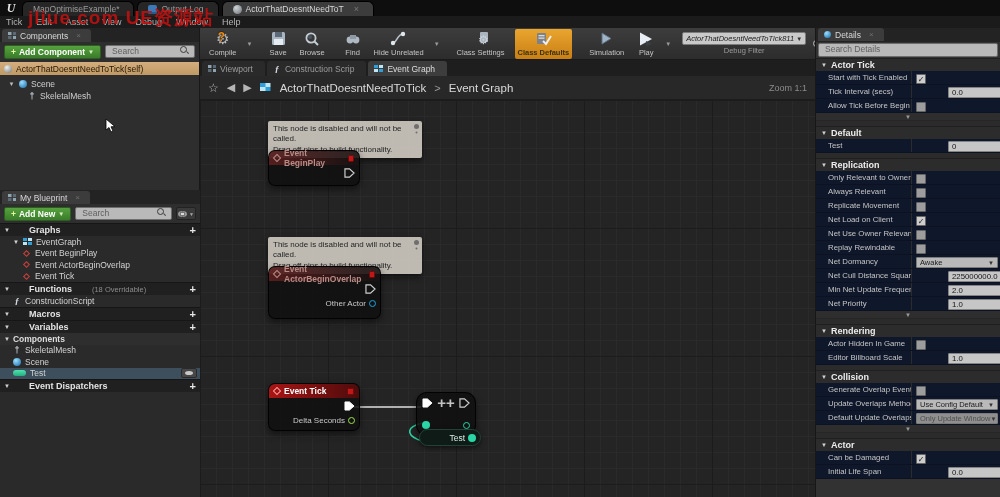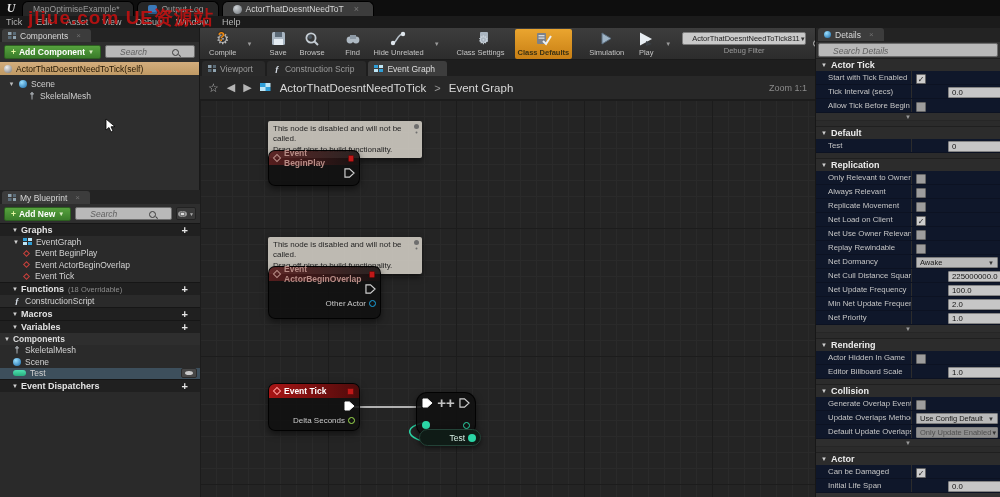--- a/index.html
+++ b/index.html
@@ -31,40 +31,40 @@
   .panel-tab .tab-x { color:#6f6f6f; margin-left:4px; font-size:8px; }
   .mini-grid { width:8px; height:7px; flex:none;
     background: linear-gradient(#8fa3b0,#8fa3b0) 0 0/3.5px 3px, linear-gradient(#5a6b77,#5a6b77) 4.5px 0/3.5px 3px,
                 linear-gradient(#5a6b77,#5a6b77) 0 4px/3.5px 3px, linear-gradient(#8fa3b0,#8fa3b0) 4.5px 4px/3.5px 3px;
     background-repeat:no-repeat; }
   .panel-toolrow { height:19px; display:flex; align-items:center; gap:4px; padding:0 4px; background:#2e2e2e; }
   .green-btn { height:14px; display:flex; align-items:center; gap:3px; padding:0 6px; border-radius:2px;
     background:linear-gradient(#56a23e,#3a7c2a); border:1px solid #2c5e20; color:#fff; font-size:8.5px; font-weight:bold; white-space:nowrap; }
   .green-btn .plus { color:#e6f7a2; font-weight:bold; }
   .green-btn .caret { font-size:6px; color:#d8ecc2; }
-  .searchbox { flex:1; height:13px; background:#b9b9b9; border:1px solid #6d6d6d; border-radius:2px; display:flex; align-items:flex-end; padding:0 14px; font-size:8.5px; color:#5f5f5f;font-style:italic; }
+  .searchbox { flex:1; height:13px; background:#b9b9b9; border:1px solid #6d6d6d; border-radius:2px; display:flex; align-items:flex-start; padding:0 6px; font-size:8.5px; color:#5f5f5f; }
   .searchbox .sp { flex:1; }
   .ic-search { width:8px; height:8px; position:relative; flex:none; }
   .ic-search::before { content:""; position:absolute; left:0; top:0; width:5px; height:5px; border:1.3px solid #3c3c3c; border-radius:50%; }
   .ic-search::after { content:""; position:absolute; left:5.5px; top:5.5px; width:3px; height:1.3px; background:#3c3c3c; transform:rotate(45deg); }
   .eye-btn { width:20px; height:13px; background:#3a3a3a; border:1px solid #222; border-radius:2px; display:flex; align-items:center; justify-content:center; gap:2px; }
   .ic-eye { width:9px; height:6px; border-radius:50%; background:radial-gradient(circle at 50% 50%, #ddd 0 1.4px, #777 1.5px 2.6px, transparent 2.7px), #9a9a9a; }
   .eye-btn .caret { font-size:5px; color:#aaa; }
 
   .comp-root-row { height:13px; margin-top:1px; background:linear-gradient(#d3ad7d,#c09a64); display:flex; align-items:center; gap:4px; padding:0 4px; font-size:8.5px; color:#241703; }
   .ic-sphere-gray { width:8px; height:8px; border-radius:50%; background:radial-gradient(circle at 35% 30%, #f0f0f0, #767676); flex:none; }
   .tree-row { height:12px; display:flex; align-items:center; gap:4px; font-size:8.5px; color:#cfcfcf; }
   .tree-caret { font-size:6px; color:#bbb; width:7px; text-align:center; }
   .ic-scene-sphere { width:8px; height:8px; border-radius:50%; background:radial-gradient(circle at 35% 30%, #9adfff, #1767a6); flex:none; }
   .ic-skeletal { color:#e4ebf2; font-size:9px; line-height:8px; width:8px; text-align:center; }
 
   
   .bp-section { position:absolute; left:0; top:162px; width:200px; bottom:0; background:#2a2a2a; }
   .bp-list { }
-  .bp-header { height:13px; background:#202020; border-top:1px solid #161616; display:flex; align-items:center; padding:0 12px; font-size:9px; font-weight:bold; color:#e3e3e3; }
+  .bp-header { height:13px; background:#202020; border-top:1px solid #161616; display:flex; align-items:center; padding:0 4px; font-size:9px; font-weight:bold; color:#e3e3e3;gap:16px; }
   .bp-header .tri { font-size:6px; color:#cfcfcf; margin-right:3px; }
   .bp-header .note { font-weight:normal; font-size:7.5px; color:#8d8d8d; margin-left:4px; }
   .bp-header .plus-btn { margin-left:auto; color:#e6e6e6; font-size:11px; font-weight:bold; line-height:10px; }
   .bp-subheader { height:12px; display:flex; align-items:center; padding:0 4px; font-size:8.5px; font-weight:bold; color:#dedede; background:#2e2e2e; }
   .bp-subheader .tri { font-size:6px; color:#cfcfcf; margin-right:3px; }
   .bp-item { height:11.5px; display:flex; align-items:center; gap:4px; font-size:8.5px; color:#d2d2d2; padding-right:3px; }
   .bp-item.selected { background:#3d4f5c; }
   .bp-item .trailing { margin-left:auto; }
   .ic-event-diamond { width:5px; height:5px; border:1.2px solid #c8413b; transform:rotate(45deg); margin:0 2px; flex:none; }
   .ic-graph-grid { width:9px; height:7px; flex:none;
@@ -83,21 +83,21 @@
   .tbtn.hl { background:linear-gradient(#eaa52f,#c87f14); border-radius:2px;text-align:right; }
   .tbtn.hl .lbl { color:#3a3113; font-weight:bold; }
   .tb-sep { width:1px; height:26px; background:#1e1e1e; box-shadow:1px 0 0 #474747; }
   .tb-caret { font-size:6px; color:#9a9a9a; align-self:center; }
   .tico { height:17px; display:flex; align-items:center; justify-content:center; }
   .compile-ico { position:relative; width:18px; }
   .compile-ico .gear { font-size:15px; color:#b9b9b9; line-height:15px; }
   .compile-ico .q { position:absolute; left:4px; top:0px; font-size:12px; font-weight:bold; color:#f08a12; text-shadow:0 0 2px #000; }
   .dbg-group { margin-left:4px; display:flex; align-items:center; gap:4px; }
   .dbg-col { display:flex; flex-direction:column; align-items:center; gap:1px; }
-  .dbg-drop { width:124px; height:13px; background:#c9c9c9; border:1px solid #7c7c7c; border-radius:2px; display:flex; align-items:center; padding:0 9px; font-size:7.5px; color:#1d1d1d; }
+  .dbg-drop { width:124px; height:13px; background:#c9c9c9; border:1px solid #7c7c7c; border-radius:2px; display:flex; align-items:center; padding:0 3px; font-size:7.5px; color:#1d1d1d;font-style:italic; }
   .dbg-drop .caret { margin-left:auto; font-size:6px; color:#333; }
   .dbg-label { font-size:7.5px; color:#9a9a9a; }
   .dbg-search { width:14px; height:14px; border-radius:50%; display:flex; align-items:center; justify-content:center; }
   .dbg-search .ic-search::before { border-color:#bdbdbd; } .dbg-search .ic-search::after { background:#bdbdbd; }
 
   
   .doc-tabs { position:absolute; left:200px; top:60px; width:615px; height:16px; background:#1e1e1e; display:flex; align-items:flex-end; padding-left:2px; gap:2px; }
   .doc-tab { height:15px; display:flex; align-items:center; gap:4px; padding:0 12px 0 6px; font-size:8.5px; color:#9c9c9c; background:#2a2a2a; border-radius:3px 3px 0 0; }
   .doc-tab.active { background:#3d3d3d; color:#dcdcdc; }
   .breadcrumb { position:absolute; left:200px; top:76px; width:615px; height:24px; background:#282828; display:flex; align-items:center; gap:8px; padding:0 8px; border-bottom:1px solid #1c1c1c; }
@@ -648,29 +648,20 @@
         <div class="det-row">
           <div class="det-label">Net Cull Distance Squared</div>
           <div class="det-ctrl">
             <span class="dfield">
               <span>225000000.0</span>
               <span class="dragger"></span>
             </span>
           </div>
         </div>
         <div class="det-row">
-          <div class="det-label">Net Update Frequency</div>
-          <div class="det-ctrl">
-            <span class="dfield">
-              <span>100.0</span>
-              <span class="dragger"></span>
-            </span>
-          </div>
-        </div>
-        <div class="det-row">
           <div class="det-label">Min Net Update Frequency</div>
           <div class="det-ctrl">
             <span class="dfield">
               <span>2.0</span>
               <span class="dragger"></span>
             </span>
           </div>
         </div>
         <div class="det-row">
           <div class="det-label">Net Priority</div>
@@ -719,21 +710,21 @@
             <span class="ddrop">
               <span>Use Config Default</span>
               <span class="caret">▼</span>
             </span>
           </div>
         </div>
         <div class="det-row">
           <div class="det-label">Default Update Overlaps M</div>
           <div class="det-ctrl">
             <span class="ddrop dis">
-              <span>Only Update Enabled</span>
+              <span>Only Update Window</span>
               <span class="caret">▼</span>
             </span>
           </div>
         </div>
         <div class="det-expander">▼</div>
         <div class="det-gap"></div>
         <div class="det-section-header">
           <span class="tri">▼</span>
           <span>Actor</span>
         </div>

